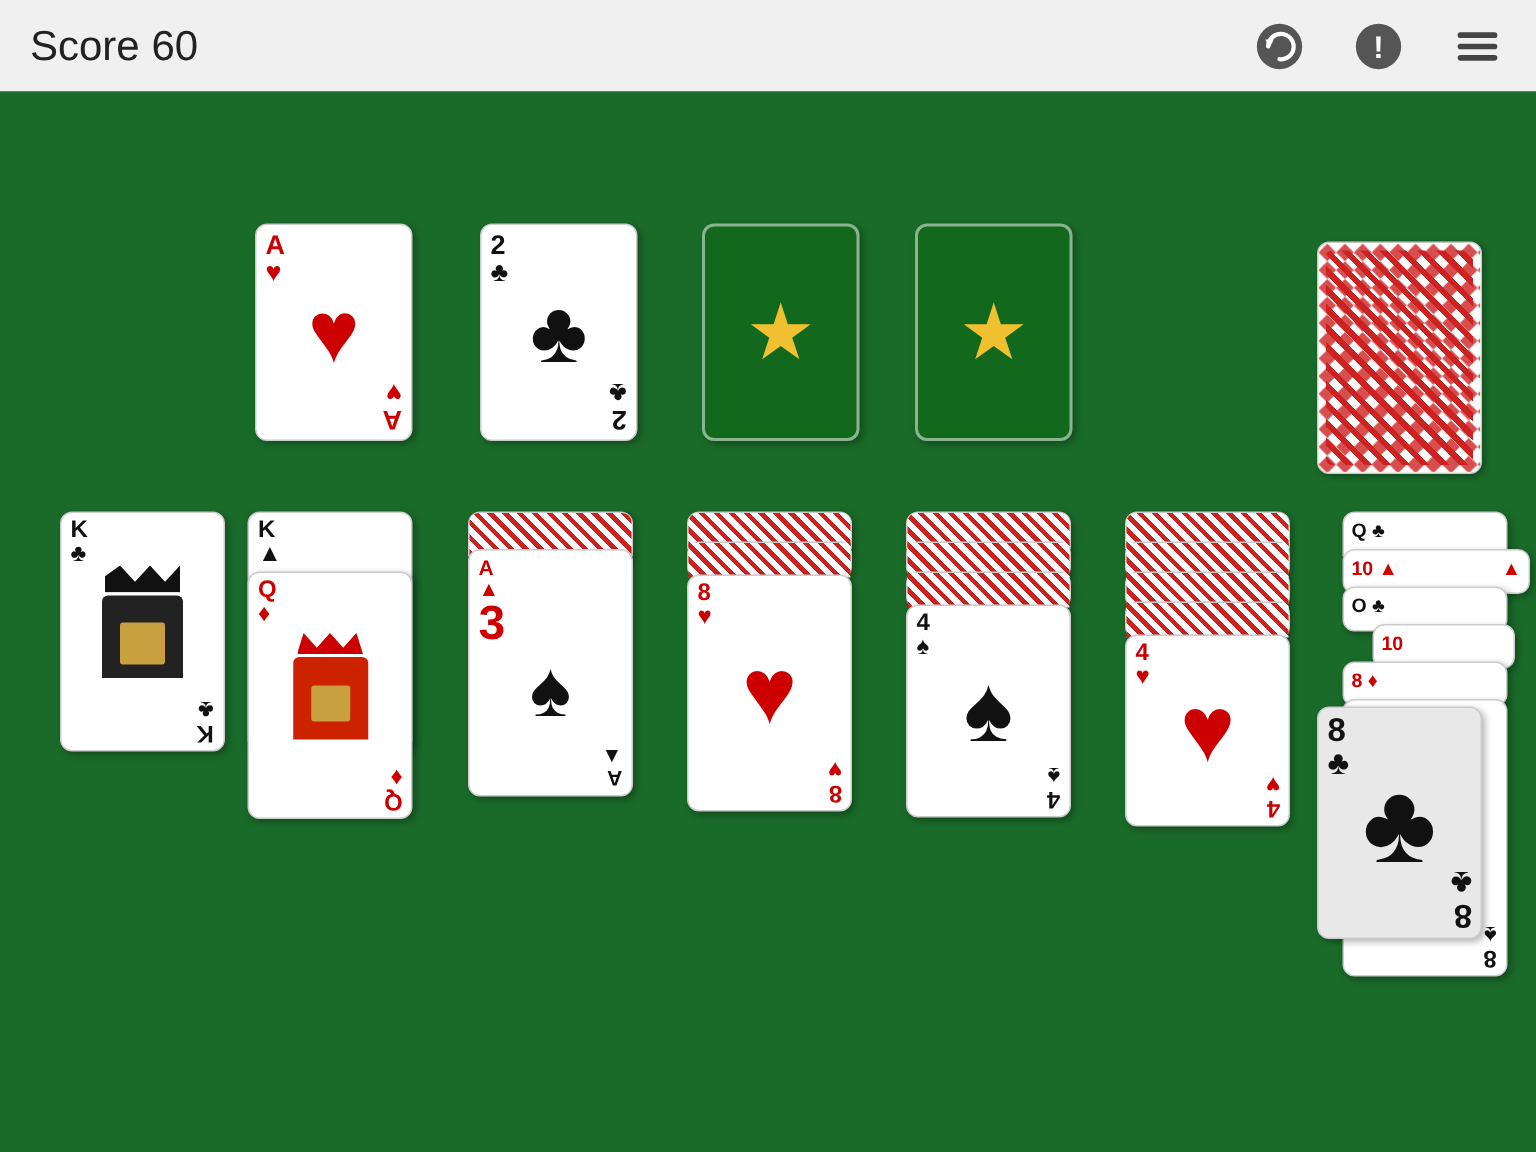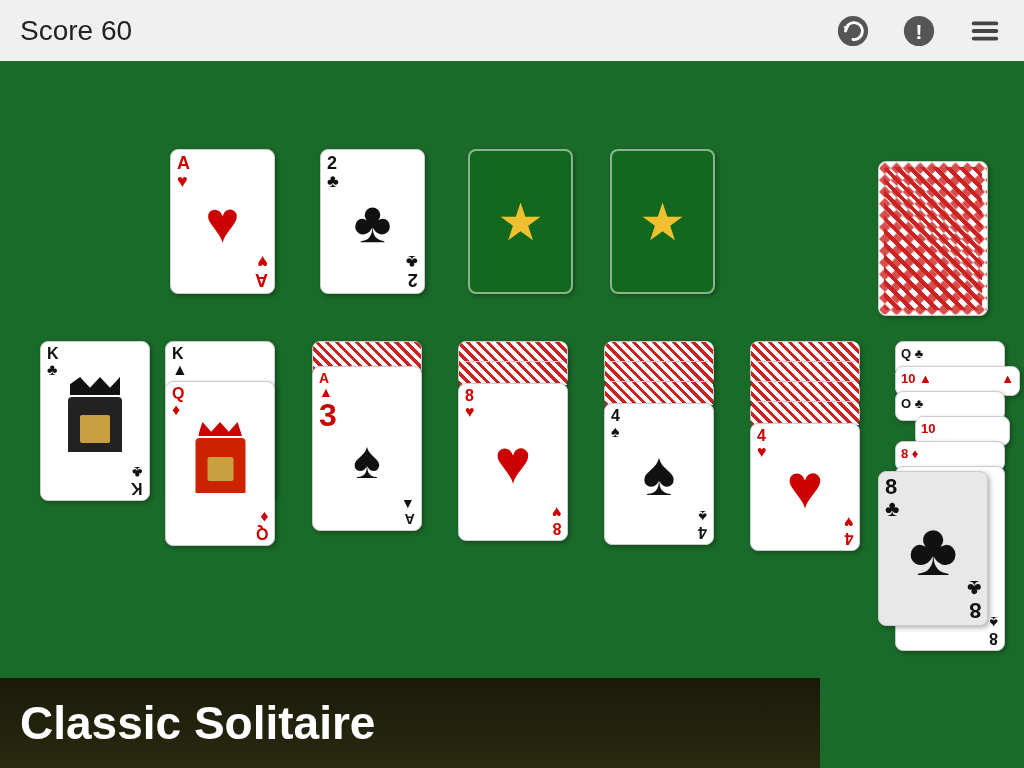--- a/index.html
+++ b/index.html
@@ -330,17 +330,14 @@
       </svg>
     </div>
   </div>
 
   <div class="card" style="left:878px; top:410px; width:110px; height:155px; background:#e8e8e8;">
     <span class="card-rank top-left black" style="font-size:22px;">8<br>♣</span>
     <span class="suit-center black" style="font-size:75px;">♣</span>
     <span class="card-rank bottom-right black" style="font-size:22px;">8<br>♣</span>
   </div>
 
-  <div class="banner">
-    <span class="banner-text">Classic Solitaire</span>
-  </div>
 
 </div>
 
 </body></html>

